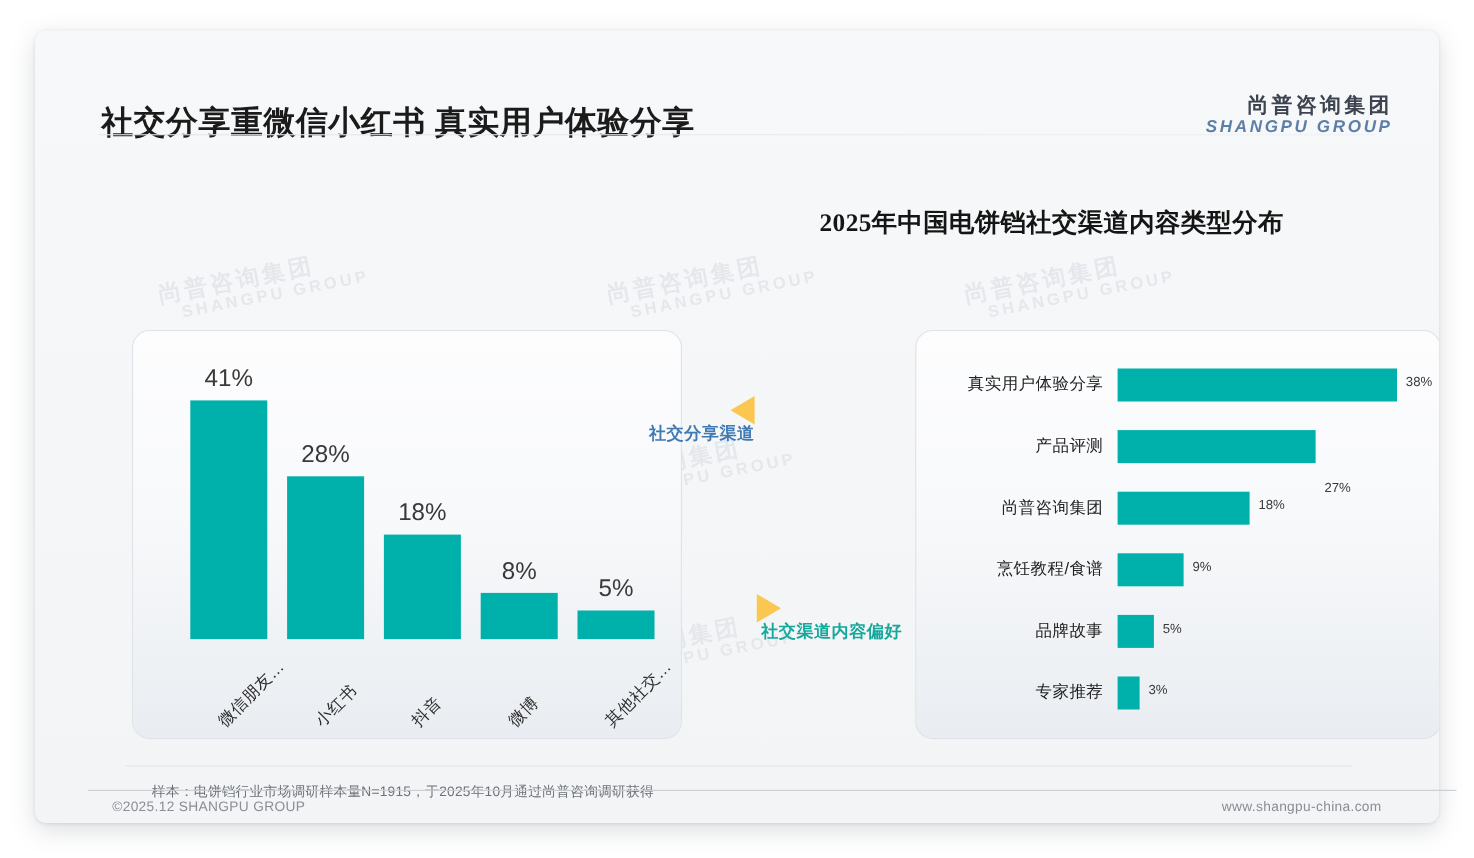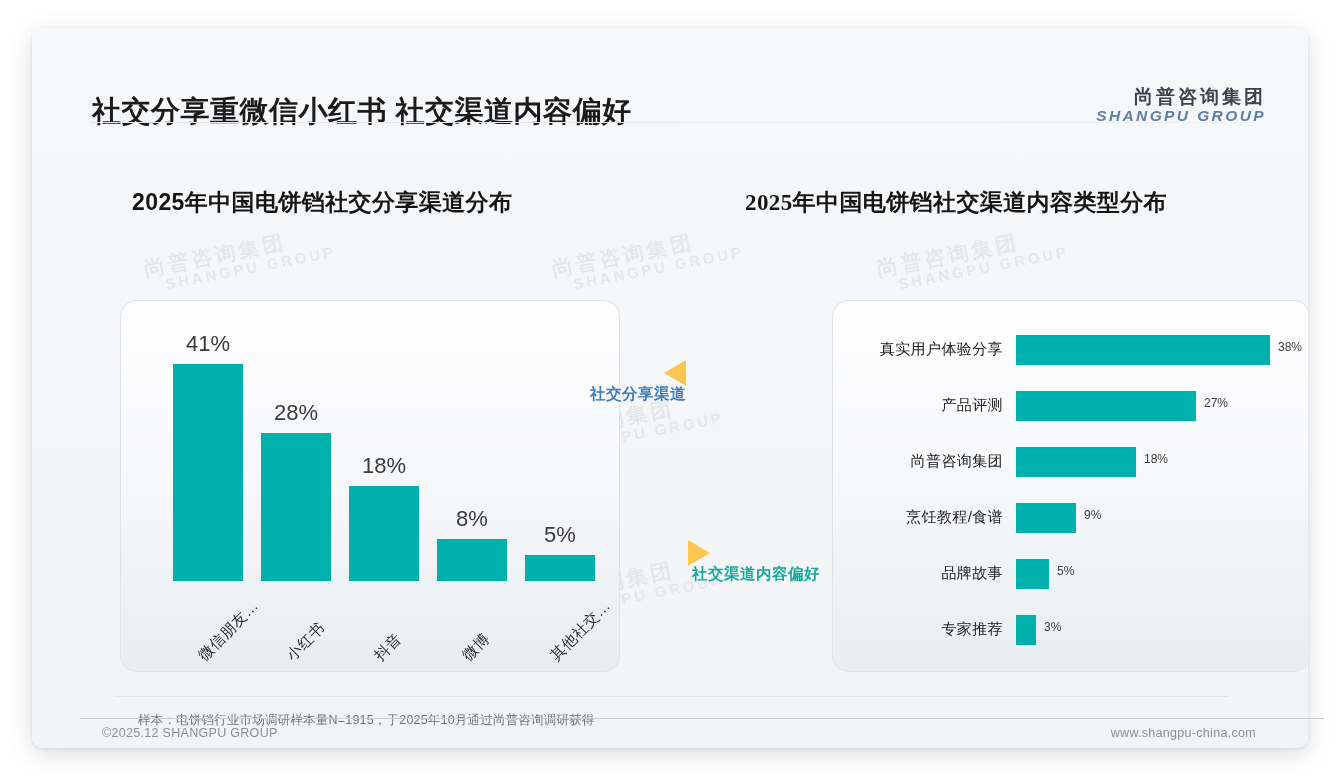--- a/index.html
+++ b/index.html
@@ -232,29 +232,28 @@
     color: #8a8e95;
     letter-spacing: .3px;
   }
 </style>
 </head>
 <body>
 
 <div id="slide">
 
   <div id="header">
-    <div id="slide-title">社交分享重微信小红书 社交渠道内容偏好</div>
+    <div id="slide-title">社交分享重微信小红书 真实用户体验分享</div>
     <div id="brand">
       <div id="brand-cn">尚普咨询集团</div>
       <div id="brand-en">SHANGPU GROUP</div>
     </div>
     <div id="header-rule"></div>
   </div>
 
-  <div class="chart-title" id="title-left">2025年中国电饼铛社交分享渠道分布</div>
   <div class="chart-title" id="title-right">2025年中国电饼铛社交渠道内容类型分布</div>
 
   <div class="wm" style="left:112px; top:212px;">
     <span class="cn">尚普咨询集团</span>
     <span class="en">SHANGPU GROUP</span>
   </div>
   <div class="wm" style="left:520px; top:212px;">
     <span class="cn">尚普咨询集团</span>
     <span class="en">SHANGPU GROUP</span>
   </div>
@@ -320,21 +319,21 @@
   <div class="panel" id="panel-right">
     <div id="hbars" style="position:absolute;left:0;top:0;width:100%;height:100%;">
         <div class="hrow" style="top: 32px;">
           <div class="hlabel">真实用户体验分享</div>
           <div class="hbar" style="width: 254px; background: rgb(0, 176, 170);"></div>
           <div class="hval" style="left: 445px;">38%</div>
         </div>
         <div class="hrow" style="top: 88px;">
           <div class="hlabel">产品评测</div>
           <div class="hbar" style="width: 180px; background: rgb(0, 176, 170);"></div>
-          <div class="hval" style="left: 371px;">27%</div>
+          <div class="hval" style="left: 371px; margin-top: 40px;">27%</div>
         </div>
         <div class="hrow" style="top: 144px;">
           <div class="hlabel">尚普咨询集团</div>
           <div class="hbar" style="width: 120px; background: rgb(0, 176, 170);"></div>
           <div class="hval" style="left: 311px;">18%</div>
         </div>
         <div class="hrow" style="top: 200px;">
           <div class="hlabel">烹饪教程/食谱</div>
           <div class="hbar" style="width: 60px; background: rgb(0, 176, 170);"></div>
           <div class="hval" style="left: 251px;">9%</div>

